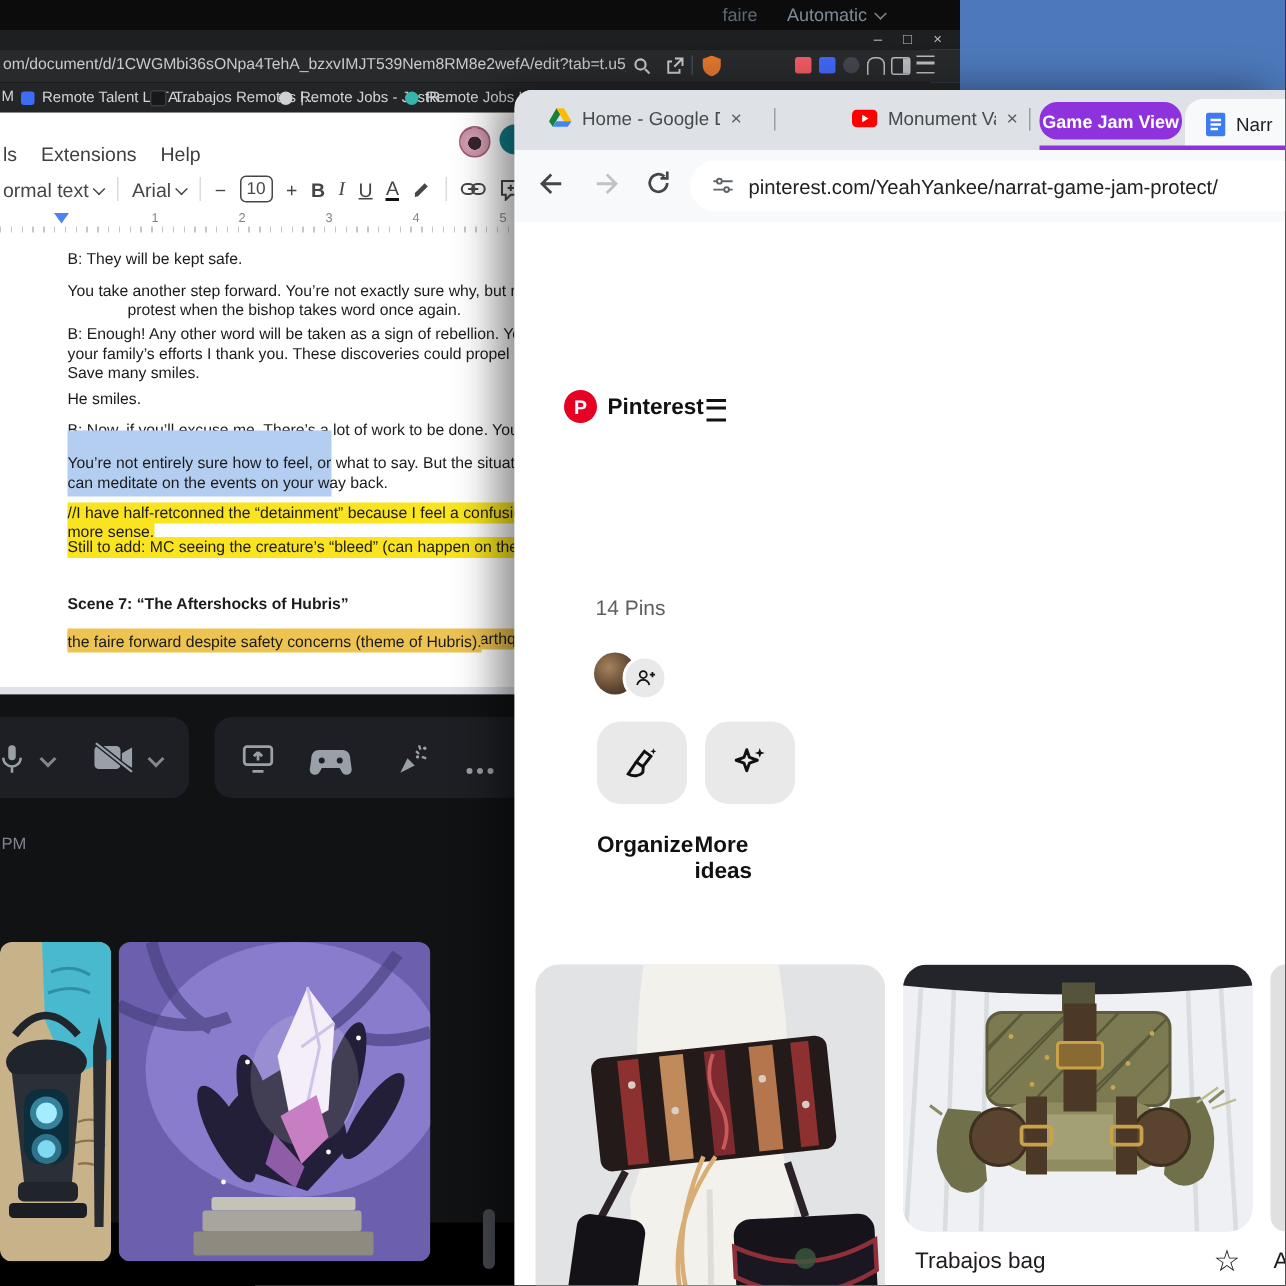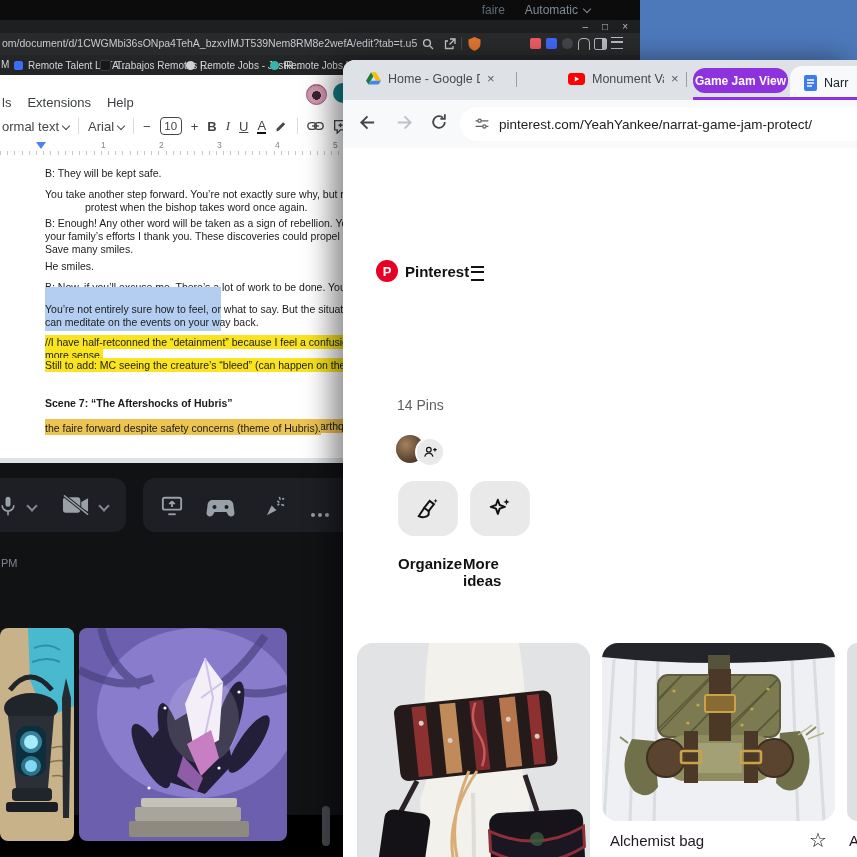--- a/index.html
+++ b/index.html
@@ -481,20 +481,20 @@
           <rect x="82" y="88" width="14" height="52" fill="#4b3826"></rect>
           <rect x="79" y="108" width="20" height="12" rx="2" fill="none" stroke="#caa24a" stroke-width="2.5"></rect>
           <rect x="142" y="88" width="14" height="52" fill="#4b3826"></rect>
           <rect x="139" y="108" width="20" height="12" rx="2" fill="none" stroke="#caa24a" stroke-width="2.5"></rect>
           <path d="M196 92l14-10M206 96l16-6" stroke="#b9b98a" stroke-width="1.5"></path>
         </svg>
       </div>
 
       <div id="pin4" class="pin"></div>
 
-      <span id="pin2-title" class="a">Alchemist bag</span>
+      <span id="pin2-title" class="a">Trabajos bag</span>
       <span id="pin2-star" class="a">☆</span>
       <span id="pin4-title" class="a">A</span>
 
     </div>
   </div>
 
 </div>
 
 </body></html>

